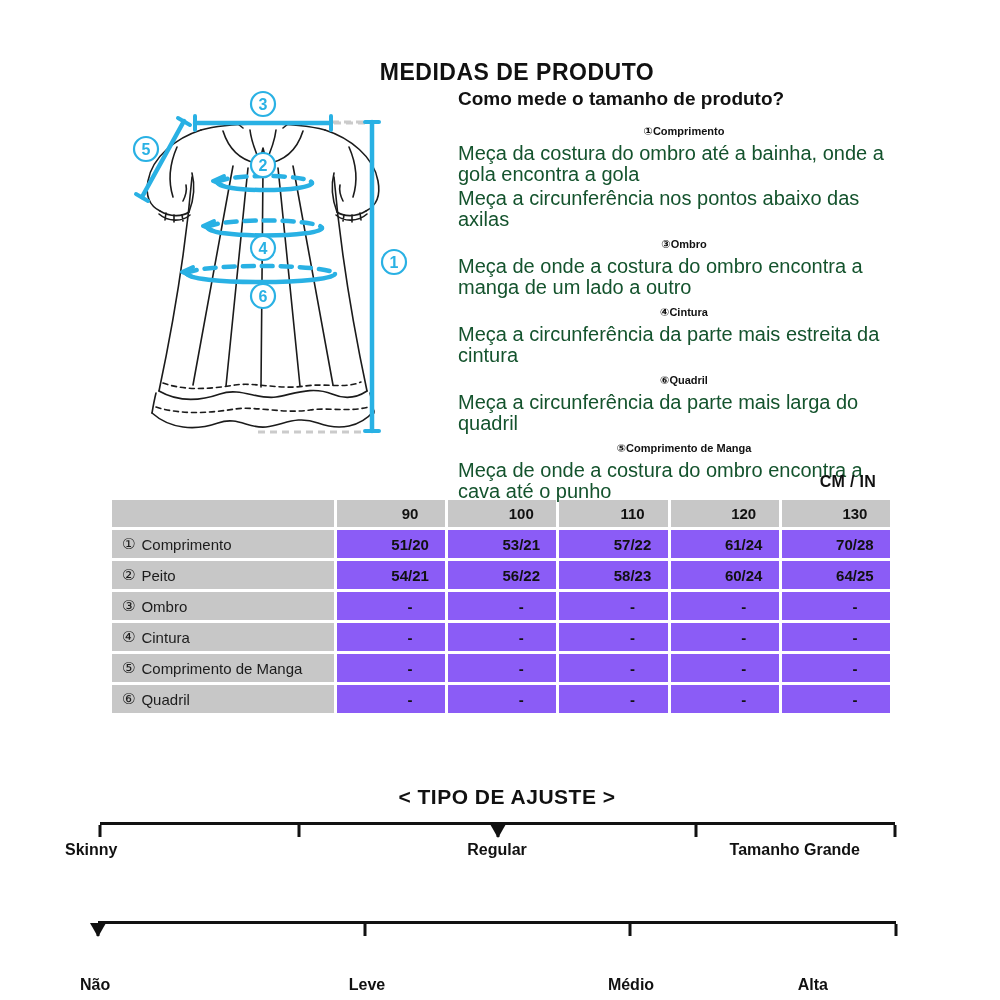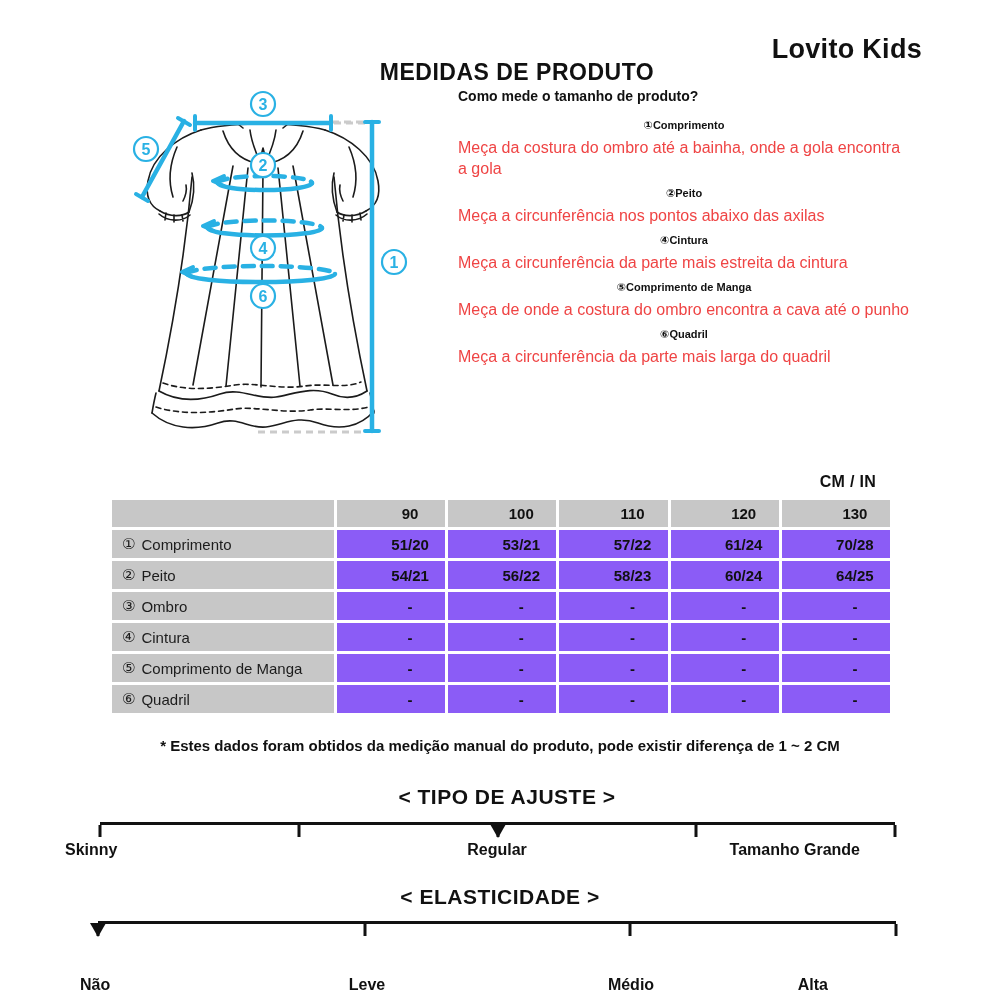--- a/index.html
+++ b/index.html
@@ -3,23 +3,23 @@
 <meta charset="utf-8">
 <style>
   html,body{margin:0;padding:0;background:#fff;}
   .page{position:relative;width:1000px;height:1000px;background:#fff;overflow:hidden;
         font-family:"Liberation Sans","DejaVu Sans",sans-serif;color:#111;}
   .title{position:absolute;top:42px;left:0;width:100%;text-align:center;
          font-size:23px;font-weight:800;letter-spacing:.5px;margin:17px;}
   .brand{position:absolute;top:34px;right:78px;font-size:27px;font-weight:800;letter-spacing:.3px;}
   .diagram{position:absolute;left:80px;top:85px;width:340px;height:380px;}
   .guide{position:absolute;left:458px;top:88px;width:452px;}
-  .guide-h{font-size:14px;font-weight:800;margin:0 0 10px 0;}
+  .guide-h{font-size:19px;font-weight:800;margin:0 0 10px 0;}
   .gi-name{font-size:11px;font-weight:700;line-height:22px;text-align:center;}
-  .gi-desc{font-size:16px;color:#ef4444;line-height:21px;margin:1px 0 3px 0;}
+  .gi-desc{font-size:20px;color:#14532d;line-height:21px;margin:1px 0 3px 0;}
   .unit{position:absolute;top:473px;left:112px;width:764px;text-align:right;
         font-size:16px;font-weight:800;letter-spacing:.3px;}
   .size-table{position:absolute;left:112px;top:500px;width:778px;display:grid;
               grid-template-columns:222px repeat(5,1fr);
               grid-template-rows:27px repeat(6,28px);gap:3px;}
   .cell{display:flex;align-items:center;justify-content:center;font-size:15px;padding-left:38px;}
   .cell.head{background:#c7c7c7;font-weight:800;}
   .cell.label{background:#c7c7c7;justify-content:flex-start;padding-left:10px;font-weight:400;color:#1c1c1c;}
   .cell.label .tnum{margin-right:6px;}
   .cell.val{background:#8b5cf6;font-weight:800;}
@@ -41,21 +41,20 @@
   .el-1{position:absolute;left:367px;transform:translateX(-50%);}
   .el-2{position:absolute;left:631px;transform:translateX(-50%);}
   .el-3{position:absolute;right:80px;}
 </style>
 </head>
 <body>
 
 <div class="page">
 
   <h1 class="title">MEDIDAS DE PRODUTO</h1>
-  <div class="brand">Lovito Kids</div>
 
   <svg class="diagram" viewBox="0 0 340 380">
     <g fill="none" stroke="#1b1b1b" stroke-width="1.6" stroke-linecap="round" stroke-linejoin="round">
       <path d="M121,45 C150,37 216,37 245,45"></path>
       <path d="M158,39 l5,4 M203,43 l5,-4"></path>
       <path d="M143,46 C150,68 165,77 181,79 C175,66 171,54 170,45"></path>
       <path d="M223,46 C216,68 201,77 185,79 C191,66 195,54 196,45"></path>
       <path d="M179,79 L183,63 L187,79"></path>
       <path d="M121,45 C96,53 72,72 68,96 C65,112 70,121 80,126"></path>
       <path d="M80,126 C90,132 102,132 109,127"></path>
@@ -132,34 +131,37 @@
   </svg>
 
   <div class="guide">
     <div class="guide-h">Como mede o tamanho de produto?</div>
 
     <div>
       <div class="gi-name"><span>①</span><span>Comprimento</span></div>
       <div class="gi-desc">Meça da costura do ombro até a bainha, onde a gola encontra a gola</div>
     </div>
     <div>
-      <div class="gi-name"><span>②</span><span>Peito</span></div>
       <div class="gi-desc">Meça a circunferência nos pontos abaixo das axilas</div>
+    </div>
+    <div>
+      <div class="gi-name"><span>③</span><span>Ombro</span></div>
+      <div class="gi-desc">Meça de onde a costura do ombro encontra a manga de um lado a outro</div>
     </div>
     <div>
       <div class="gi-name"><span>④</span><span>Cintura</span></div>
       <div class="gi-desc">Meça a circunferência da parte mais estreita da cintura</div>
     </div>
     <div>
+      <div class="gi-name"><span>⑥</span><span>Quadril</span></div>
+      <div class="gi-desc">Meça a circunferência da parte mais larga do quadril</div>
+    </div>
+    <div>
       <div class="gi-name"><span>⑤</span><span>Comprimento de Manga</span></div>
       <div class="gi-desc">Meça de onde a costura do ombro encontra a cava até o punho</div>
-    </div>
-    <div>
-      <div class="gi-name"><span>⑥</span><span>Quadril</span></div>
-      <div class="gi-desc">Meça a circunferência da parte mais larga do quadril</div>
     </div>
   </div>
 
   <div class="unit">CM / IN</div>
 
   <div class="size-table">
     <div class="cell head"></div>
     <div class="cell head">90</div>
     <div class="cell head">100</div>
     <div class="cell head">110</div>
@@ -220,38 +222,36 @@
         <span class="tnum">⑥</span>
         <span>Quadril</span>
       </div>
     <div class="cell val">-</div>
     <div class="cell val">-</div>
     <div class="cell val">-</div>
     <div class="cell val">-</div>
     <div class="cell val">-</div>
   </div>
 
-  <div class="note">* Estes dados foram obtidos da medição manual do produto, pode existir diferença de 1 ~ 2 CM</div>
 
   <div class="scale-title fit-title">&lt; TIPO DE AJUSTE &gt;</div>
   <div class="scale-line fit-line">
     <div class="tick" style="left:0%"></div>
     <div class="tick" style="left:25%"></div>
     <div class="tick" style="left:50%"></div>
     <div class="tick" style="left:75%"></div>
     <div class="tick" style="left:100%"></div>
     <div class="marker" style="left:50%"></div>
   </div>
   <div class="scale-labels fit-labels">
     <span class="sl-left">Skinny</span>
     <span class="sl-c50">Regular</span>
     <span class="sl-right48">Tamanho Grande</span>
   </div>
 
-  <div class="scale-title el-title">&lt; ELASTICIDADE &gt;</div>
   <div class="scale-line el-line">
     <div class="tick" style="left:0%"></div>
     <div class="tick" style="left:33.4%"></div>
     <div class="tick" style="left:66.7%"></div>
     <div class="tick" style="left:100%"></div>
     <div class="marker" style="left:0%"></div>
   </div>
   <div class="scale-labels el-labels">
     <span class="el-0">Não</span>
     <span class="el-1">Leve</span>

